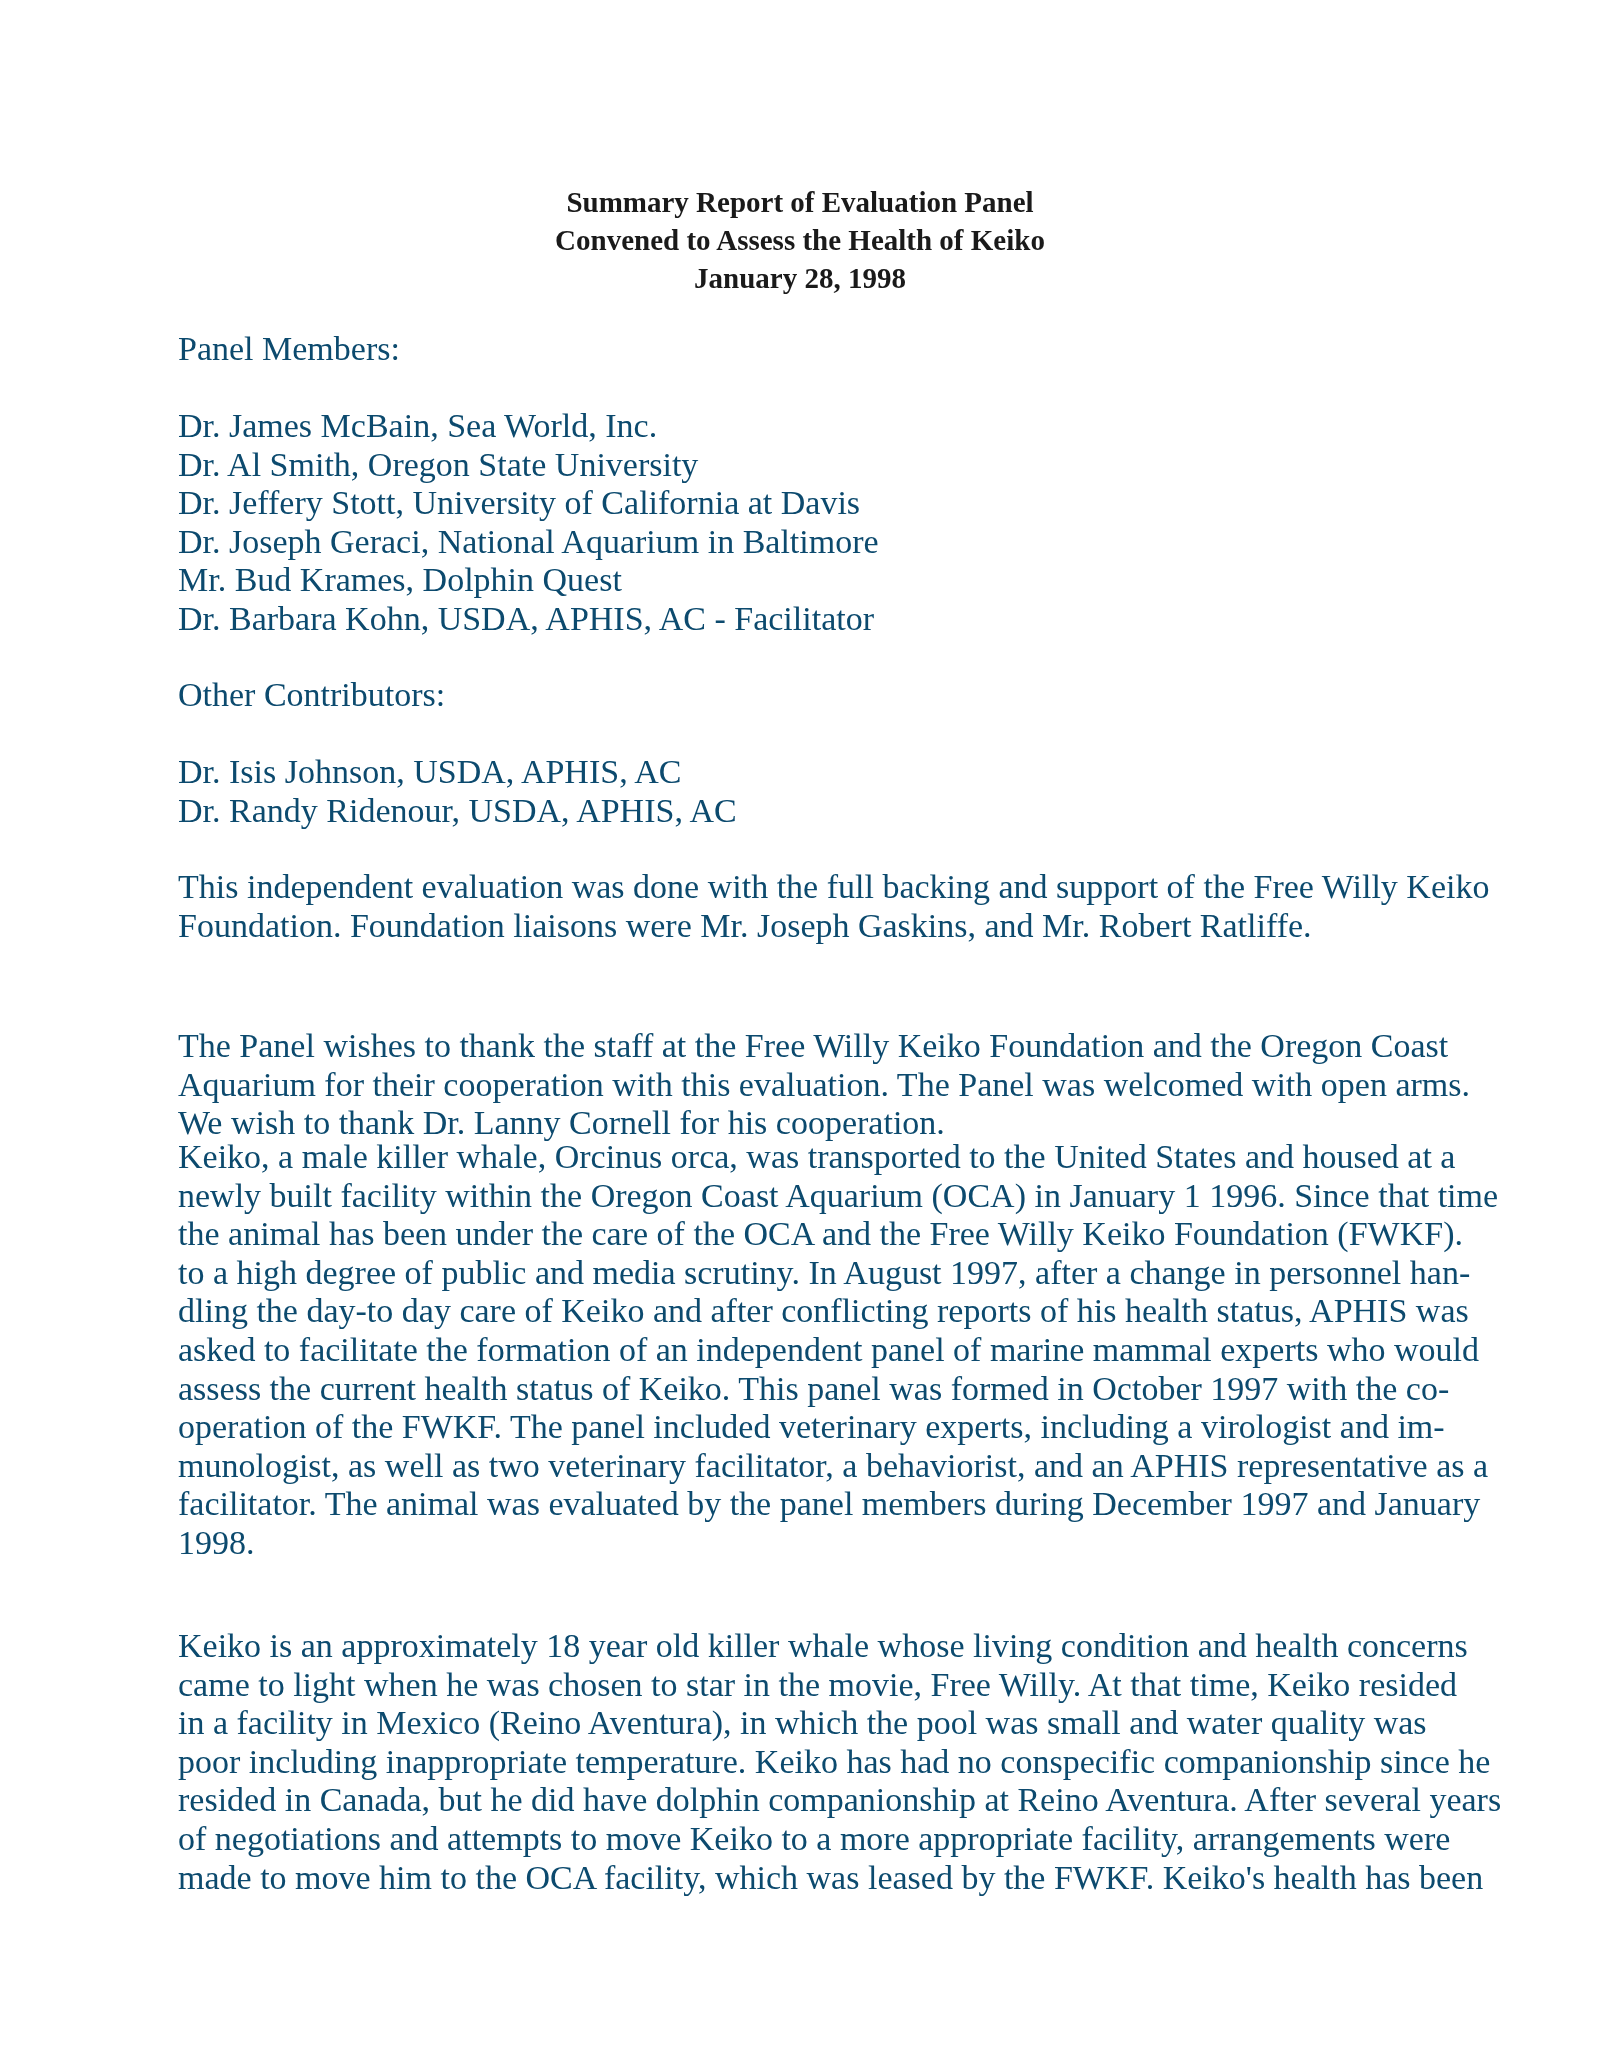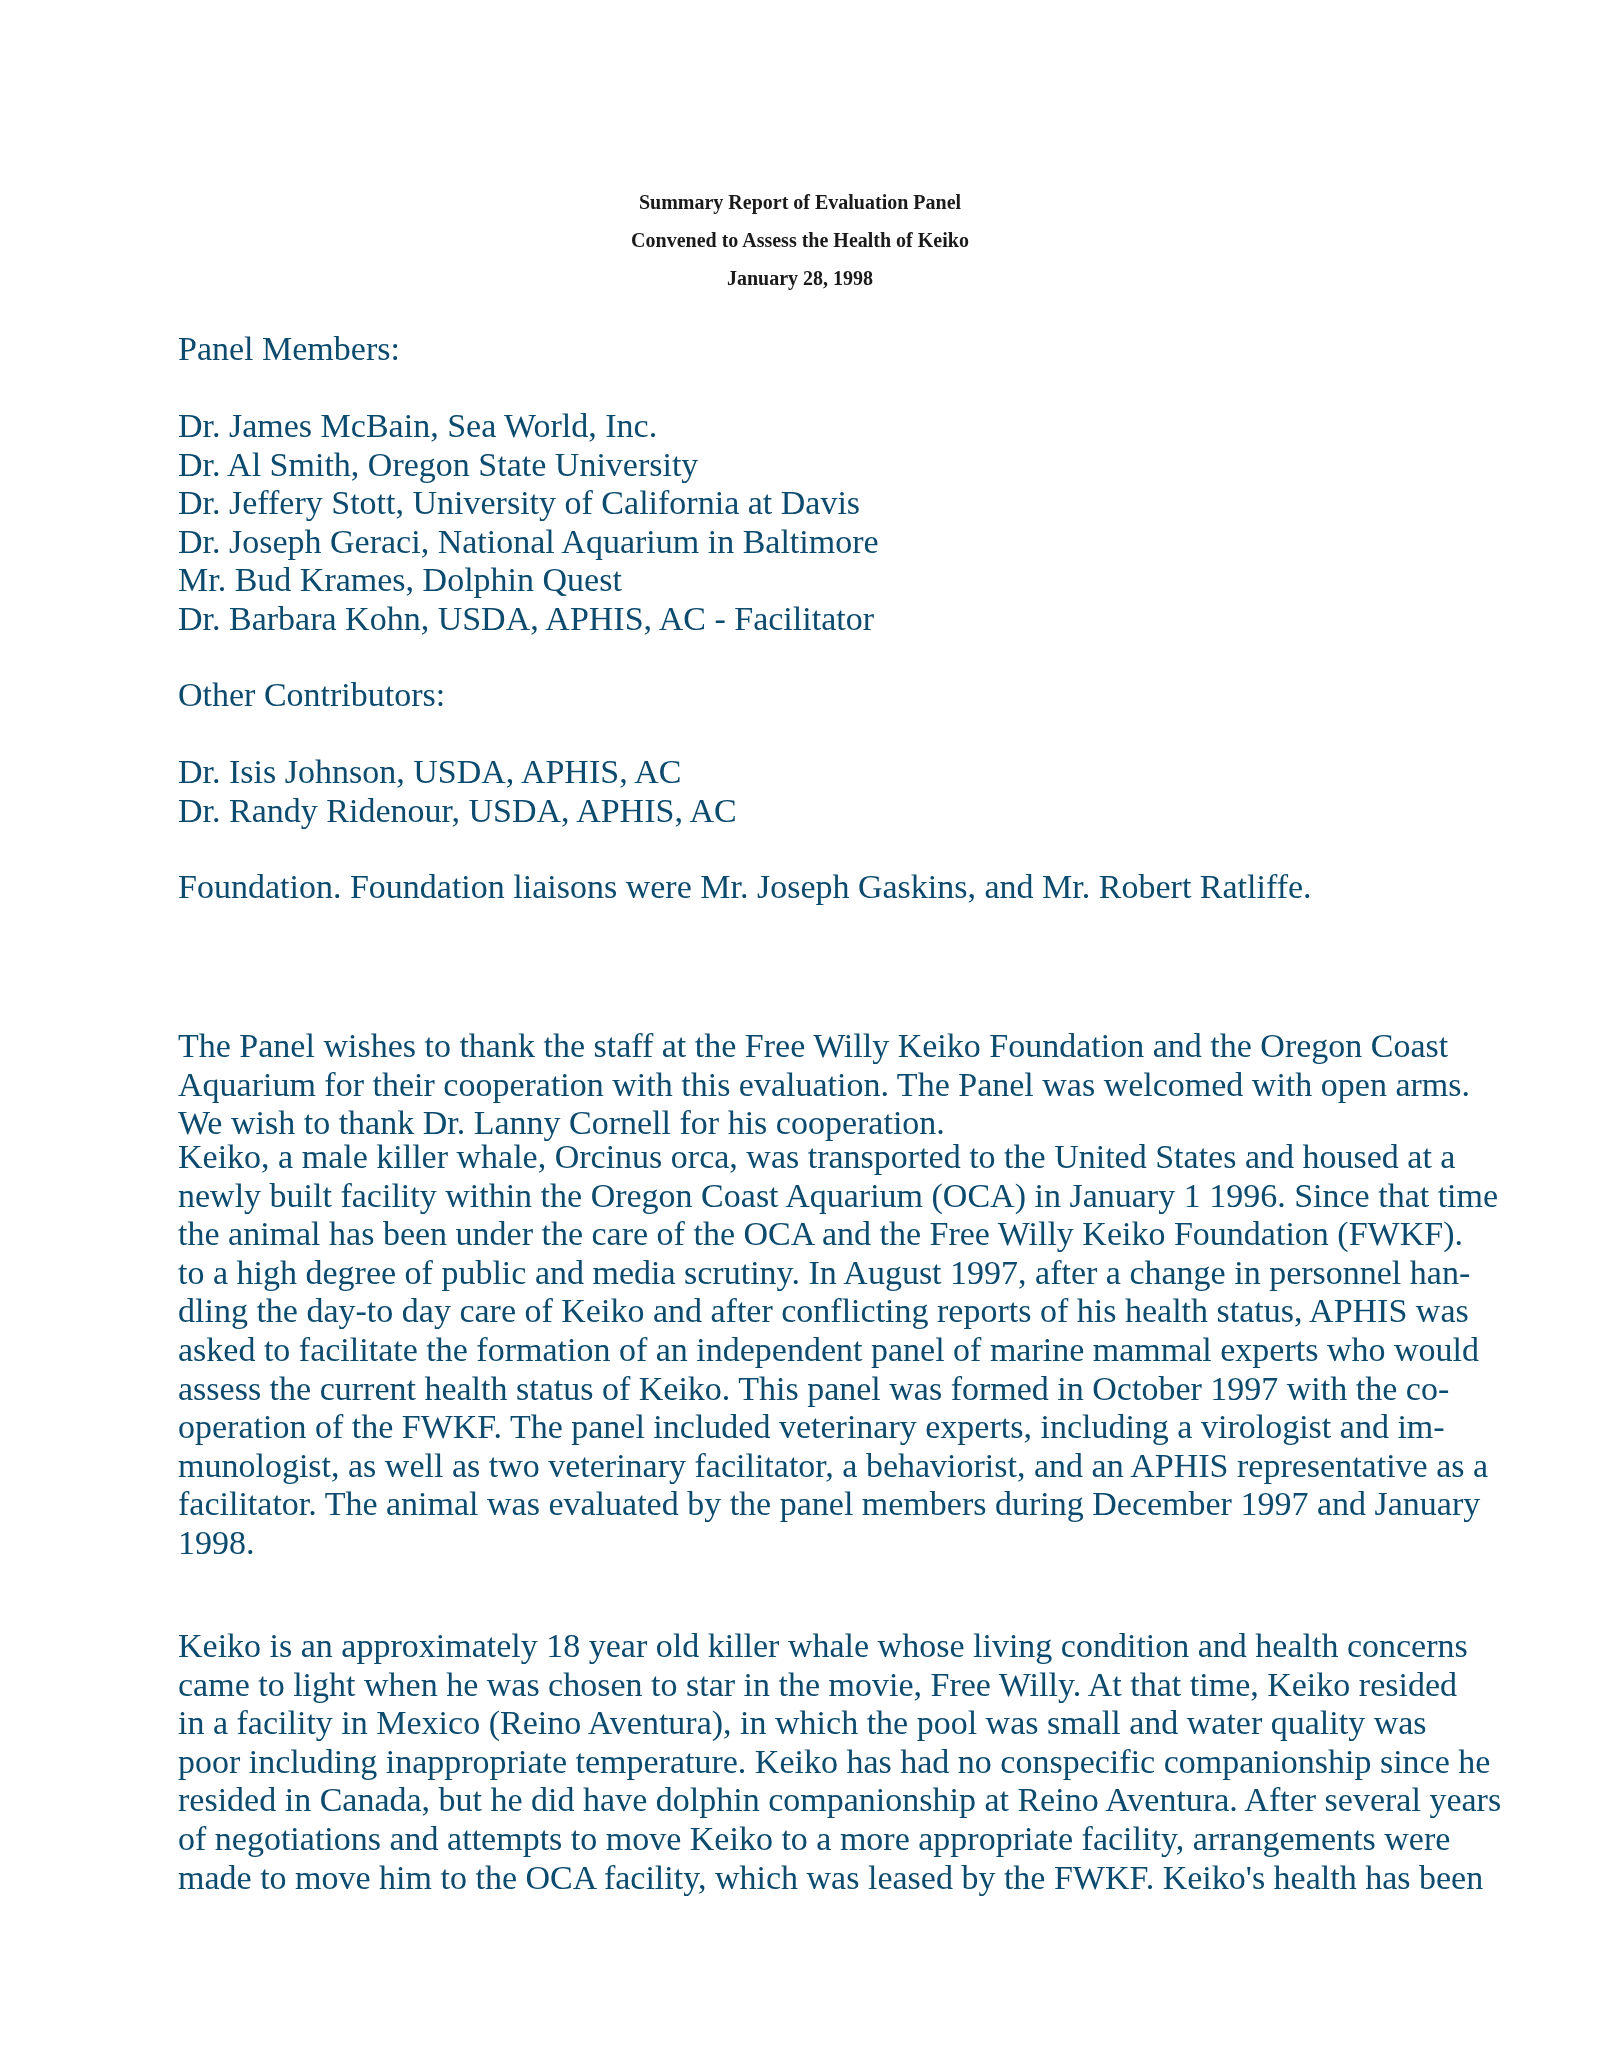--- a/index.html
+++ b/index.html
@@ -22,21 +22,21 @@
       width: 1600px;
       height: 2070px;
     }
     .title-block {
       position: absolute;
       left: 0;
       top: 183px;
       width: 1600px;
       text-align: center;
       font-weight: bold;
-      font-size: 20px;
+      font-size: 29px;
       line-height: 38px;
       color: #1a1a1a;
     }
     .title-line {
       display: block;
     }
     .body-text {
       position: absolute;
       left: 178px;
       width: 1260px;
@@ -84,20 +84,21 @@
   <div class="body-text contrib-label">
     <span class="line">Other Contributors:</span>
   </div>
 
   <div class="body-text contrib-list">
     <span class="line">Dr. Isis Johnson, USDA, APHIS, AC</span>
     <span class="line">Dr. Randy Ridenour, USDA, APHIS, AC</span>
   </div>
 
   <div class="body-text para1">
+    <span class="line">This independent evaluation was done with the full backing and support of the Free Willy Keiko</span>
     <span class="line">Foundation. Foundation liaisons were Mr. Joseph Gaskins, and Mr. Robert Ratliffe.</span>
   </div>
 
   <div class="body-text para2">
     <span class="line">The Panel wishes to thank the staff at the Free Willy Keiko Foundation and the Oregon Coast</span>
     <span class="line">Aquarium for their cooperation with this evaluation. The Panel was welcomed with open arms.</span>
     <span class="line">We wish to thank Dr. Lanny Cornell for his cooperation.</span>
   </div>
 
   <div class="body-text para3">

